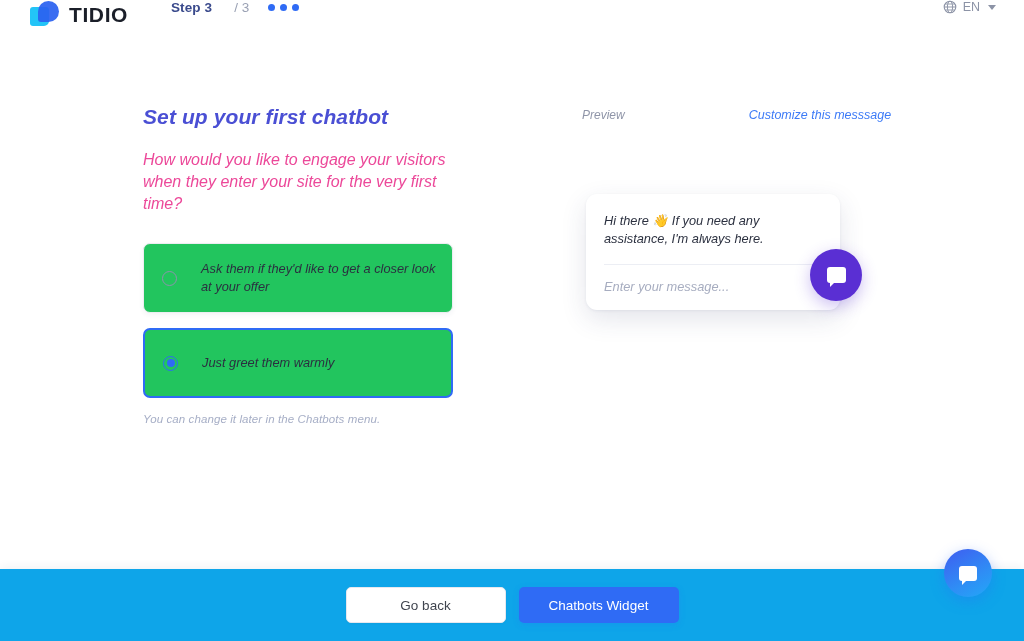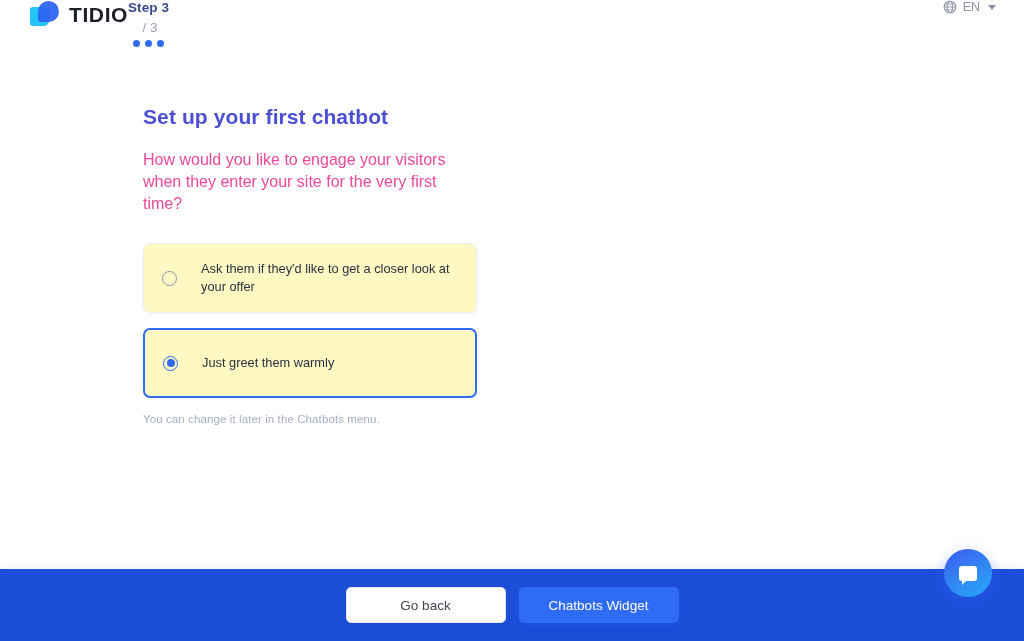--- a/index.html
+++ b/index.html
@@ -60,22 +60,22 @@
   .logo-word {
     font-size: 21px;
     font-weight: bold;
     letter-spacing: .6px;
     color: #1b1f29;
   }
 
   .stepper {
     display: flex;
     align-items: center;
-    gap: 5px;
-    flex-direction: column;
+    gap: 19px;
+    margin-left: 43px;
   }
   .step-text {
     font-size: 13.5px;
     font-weight: bold;
     color: #3a4a8c;
     letter-spacing: .1px;
   }
   .step-total {
     font-size: 13.5px;
     font-weight: normal;
@@ -107,20 +107,21 @@
     border-top: 5px solid #8c93a6;
     margin-left: 2px;
   }
 
   
   .main {
     position: absolute;
     top: 80px; left: 0;
     width: 1024px;
     height: 489px;
+    font-style: italic;
   }
 
   .left-col {
     position: absolute;
     left: 143px;
     top: 25px;
     width: 320px;
   }
 
   .h1 {
@@ -135,23 +136,23 @@
     font-size: 16px;
     line-height: 1.38;
     color: #ec4899;
     width: 312px;
   }
 
   .options { margin-top: 28px; }
 
   .opt {
     position: relative;
-    width: 334px;
+    width: 310px;
     min-height: 70px;
-    background: #fef9c3;
+    background: #22c55e;
     border: 1px solid #ededf2;
     border-radius: 7px;
     box-shadow: 0 2px 5px rgba(40,50,90,.055);
     display: flex;
     align-items: center;
     padding: 12px 16px 12px 18px;
     margin-bottom: 15px;
     cursor: pointer;
   }
   .opt.selected {
@@ -270,21 +271,21 @@
     border-top: 6px solid #fff;
     border-right: 6px solid transparent;
   }
 
   
   .footer {
     position: absolute;
     left: 0; top: 569px;
     width: 1024px;
     height: 72px;
-    background: #1d4ed8;
+    background: #0ea5e9;
     box-shadow: 0 -2px 9px rgba(40,50,90,.07);
     display: flex;
     align-items: center;
     justify-content: center;
     gap: 13px;
   }
 
   .btn {
     height: 36px;
     border-radius: 5px;
@@ -383,20 +384,38 @@
       <div class="opt selected">
         <span class="radio"></span>
         <span class="opt-label">Just greet them warmly</span>
       </div>
 
     </div>
 
     <div class="note">You can change it later in the Chatbots menu.</div>
   </div>
 
+  <div class="right-col">
+
+    <div class="preview-head">
+      <span class="preview-label">Preview</span>
+      <span class="customize-link">Customize this messsage</span>
+    </div>
+
+    <div class="chat-card">
+      <div class="chat-msg">Hi there 👋 If you need any assistance, I'm always here.</div>
+      <div class="chat-divider"></div>
+      <div class="chat-input">Enter your message...</div>
+    </div>
+
+    <div class="chat-fab">
+      <span class="bubble-glyph"></span>
+    </div>
+
+  </div>
 
 </div>
 
 <div class="footer">
   <button class="btn btn-back">Go back</button>
   <button class="btn btn-install">Chatbots Widget</button>
 </div>
 
 <div class="global-fab">
   <span class="bubble-glyph"></span>

